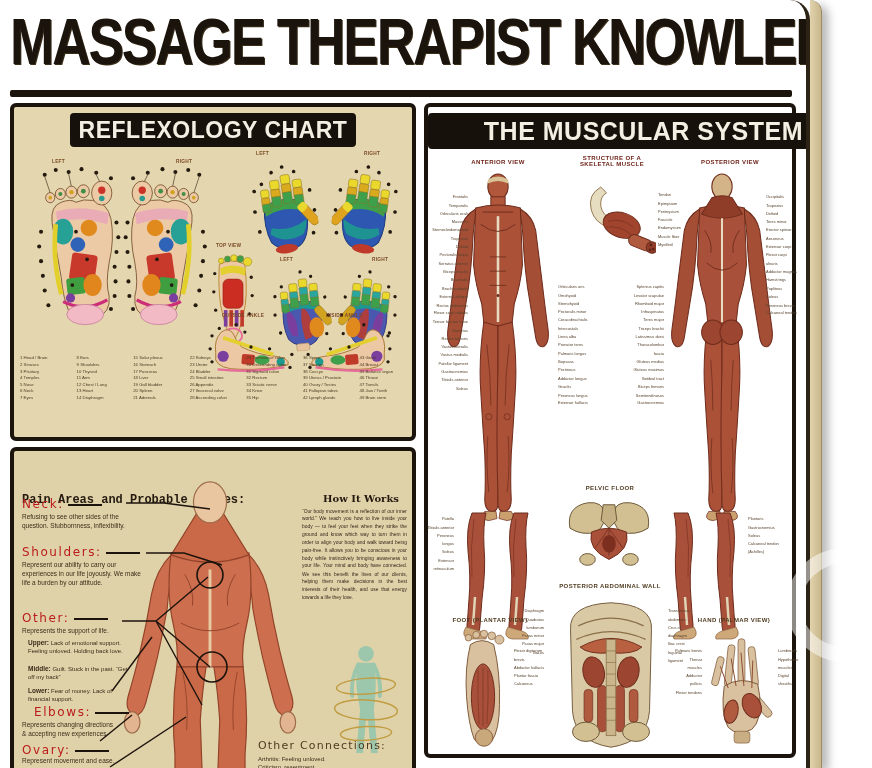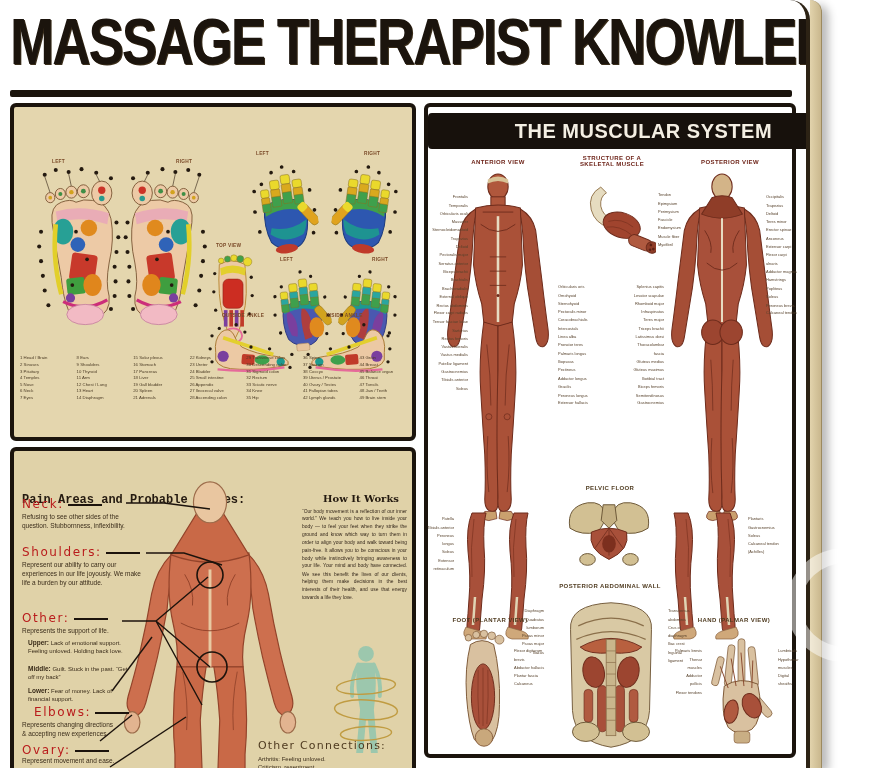--- a/index.html
+++ b/index.html
@@ -19,21 +19,21 @@
 
   .panel{position:absolute;border:4px solid #1b140d;border-radius:6px;box-sizing:border-box;}
   .reflex-panel{left:10px;top:103px;width:406px;height:338px;background:#e4d6ae;}
   .emo-panel{left:10px;top:447px;width:406px;height:330px;background:#e0d2a8;}
   .musc-panel{left:424px;top:103px;width:372px;height:655px;
     background:radial-gradient(ellipse at 50% 40%, #efe8d2 0%, #e7ddc2 70%, #dccf ae 100%, #dccfae 100%);}
   .banner{position:relative;margin:6px auto 0;background:#17110c;border-radius:4px;
     display:flex;align-items:center;justify-content:center;color:#f4efe3;font-weight:800;letter-spacing:.5px;}
   .reflex-banner{width:72%;height:34px;font-size:23px;}
   .emo-banner{width:96%;height:33px;font-size:24px;}
-  .musc-banner{width:92%;height:36px;font-size:20px;padding-left:48px;}
+  .musc-banner{width:92%;height:36px;font-size:25px;padding-left:48px;}
 
   .abs{position:absolute;}
   .tiny-label{font-size:6px;transform:scale(.8);transform-origin:0 0;color:#7a4a28;font-weight:bold;letter-spacing:.3px;white-space:nowrap;}
   .micro{font-size:6px;line-height:2.1;color:#57422c;white-space:pre-line;transform:scale(.66);transform-origin:0 0;}
   .micro.r{text-align:right;transform-origin:100% 0;}
   .reflex-art{position:absolute;left:4px;top:42px;right:4px;height:232px;}
   .reflex-legend{position:absolute;left:6px;bottom:6px;width:548px;height:76px;display:flex;gap:6px;
     transform:scale(.715);transform-origin:0 0;}
   .legend-col{flex:1;font-size:6px;line-height:1.55;color:#4a3a24;white-space:pre-line;}
 
@@ -381,20 +381,23 @@
 
 <div class="page">
   <div class="sign">
 
     <div class="poster-header">
       <h1 class="poster-title">MASSAGE THERAPIST KNOWLEDGE</h1>
       <div class="title-rule"></div>
     </div>
 
     <section class="panel reflex-panel">
+      <div class="banner reflex-banner">
+        <span>REFLEXOLOGY CHART</span>
+      </div>
       <div class="reflex-art">
         <div class="abs tiny-label" style="left:34px;top:10px">LEFT</div>
         <div class="abs tiny-label" style="left:158px;top:10px">RIGHT</div>
         <svg class="abs" style="left:12px;top:18px" width="92" height="180" viewBox="0 0 100 195">
             <use href="#sym-foot"></use>
           </svg>
         <svg class="abs" style="left:104px;top:18px" width="92" height="180" viewBox="0 0 100 195">
             <use href="#sym-foot" transform="translate(100,0) scale(-1,1)"></use>
           </svg>
 

